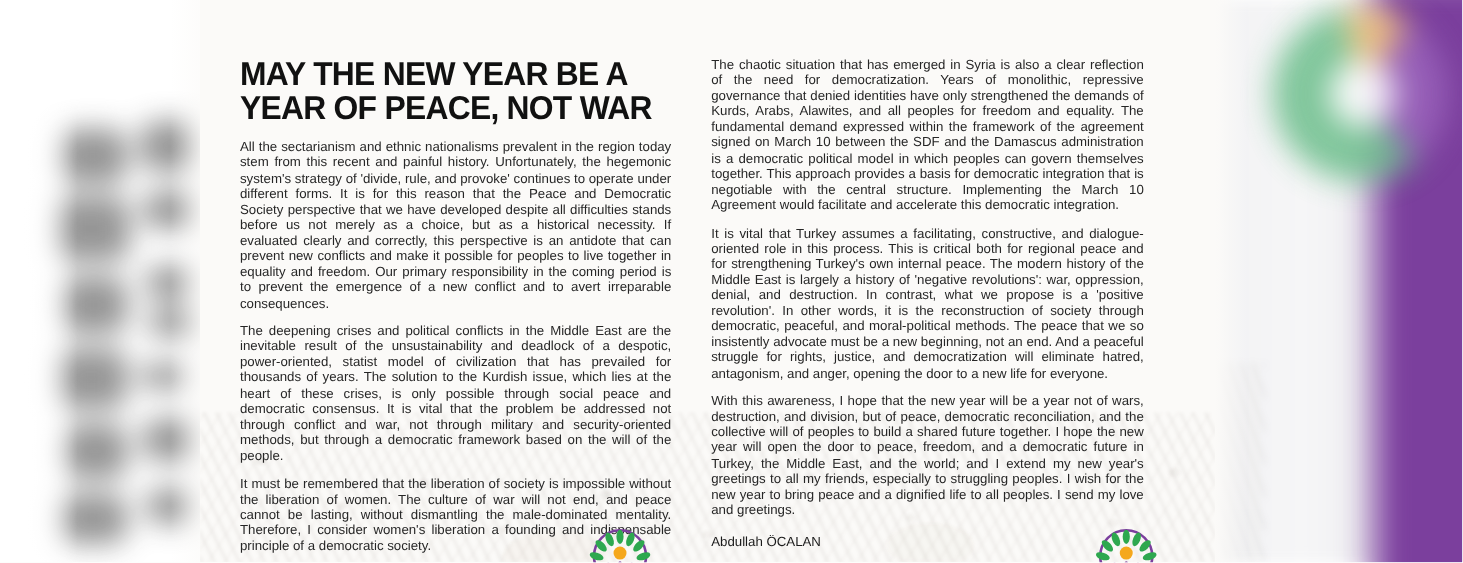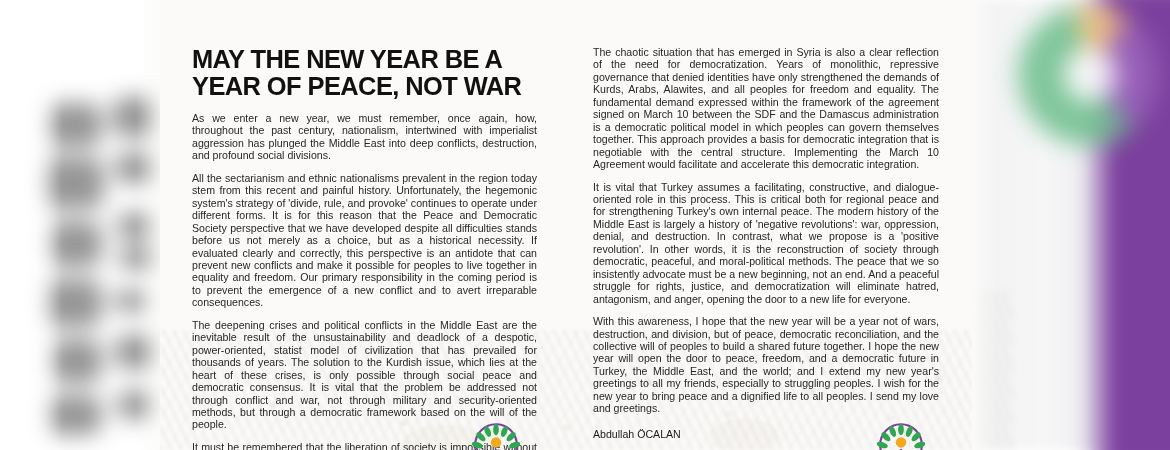--- a/index.html
+++ b/index.html
@@ -96,21 +96,21 @@
     background:repeating-linear-gradient(70deg, rgba(120,110,100,.20) 0 3px, rgba(255,255,255,0) 3px 9px);
     filter:blur(3px);opacity:.55;
   }
 
   
   .content{position:absolute;left:160px;top:0;width:812px;height:450px;margin-top:44px;}
   .col-left{
     position:absolute;left:32px;top:0;width:345px;
   }
   .col-right{
-    position:absolute;left:433px;top:0;width:346px;
+    position:absolute;left:409px;top:0;width:346px;
   }
   .headline{
     font-size:26.5px;line-height:27px;font-weight:700;color:#111111;
     letter-spacing:-.6px;margin:2px 0 12px 0;
     font-family:"Liberation Sans", sans-serif;
     transform:scaleX(.96);transform-origin:left top;
     white-space:pre-line;
   }
   p.para{
     font-size:10.6px;line-height:12.45px;color:#262626;
@@ -168,21 +168,20 @@
     <div class="emblem"></div>
     <div class="grainB"></div>
     <div class="fadeL"></div>
   </div>
 
   <div class="content">
 
     <div class="col-left">
       <div class="headline">MAY THE NEW YEAR BE A
 YEAR OF PEACE, NOT WAR</div>
-      <p class="para">As we enter a new year, we must remember, once again, how, throughout the past century, nationalism, intertwined with imperialist aggression has plunged the Middle East into deep conflicts, destruction, and profound social divisions.</p>
       <p class="para">All the sectarianism and ethnic nationalisms prevalent in the region today stem from this recent and painful history. Unfortunately, the hegemonic system's strategy of 'divide, rule, and provoke' continues to operate under different forms. It is for this reason that the Peace and Democratic Society perspective that we have developed despite all difficulties stands before us not merely as a choice, but as a historical necessity. If evaluated clearly and correctly, this perspective is an antidote that can prevent new conflicts and make it possible for peoples to live together in equality and freedom. Our primary responsibility in the coming period is to prevent the emergence of a new conflict and to avert irreparable consequences.</p>
       <p class="para">The deepening crises and political conflicts in the Middle East are the inevitable result of the unsustainability and deadlock of a despotic, power-oriented, statist model of civilization that has prevailed for thousands of years. The solution to the Kurdish issue, which lies at the heart of these crises, is only possible through social peace and democratic consensus. It is vital that the problem be addressed not through conflict and war, not through military and security-oriented methods, but through a democratic framework based on the will of the people.</p>
       <p class="para">It must be remembered that the liberation of society is impossible without the liberation of women. The culture of war will not end, and peace cannot be lasting, without dismantling the male-dominated mentality. Therefore, I consider women's liberation a founding and indispensable principle of a democratic society.</p>
     </div>
 
     <div class="col-right">
       <p class="para">The chaotic situation that has emerged in Syria is also a clear reflection of the need for democratization. Years of monolithic, repressive governance that denied identities have only strengthened the demands of Kurds, Arabs, Alawites, and all peoples for freedom and equality. The fundamental demand expressed within the framework of the agreement signed on March 10 between the SDF and the Damascus administration is a democratic political model in which peoples can govern themselves together. This approach provides a basis for democratic integration that is negotiable with the central structure. Implementing the March 10 Agreement would facilitate and accelerate this democratic integration.</p>
       <p class="para">It is vital that Turkey assumes a facilitating, constructive, and dialogue-oriented role in this process. This is critical both for regional peace and for strengthening Turkey's own internal peace. The modern history of the Middle East is largely a history of 'negative revolutions': war, oppression, denial, and destruction. In contrast, what we propose is a 'positive revolution'. In other words, it is the reconstruction of society through democratic, peaceful, and moral-political methods. The peace that we so insistently advocate must be a new beginning, not an end. And a peaceful struggle for rights, justice, and democratization will eliminate hatred, antagonism, and anger, opening the door to a new life for everyone.</p>
       <p class="para">With this awareness, I hope that the new year will be a year not of wars, destruction, and division, but of peace, democratic reconciliation, and the collective will of peoples to build a shared future together. I hope the new year will open the door to peace, freedom, and a democratic future in Turkey, the Middle East, and the world; and I extend my new year's greetings to all my friends, especially to struggling peoples. I wish for the new year to bring peace and a dignified life to all peoples. I send my love and greetings.</p>
       <div class="sig">

